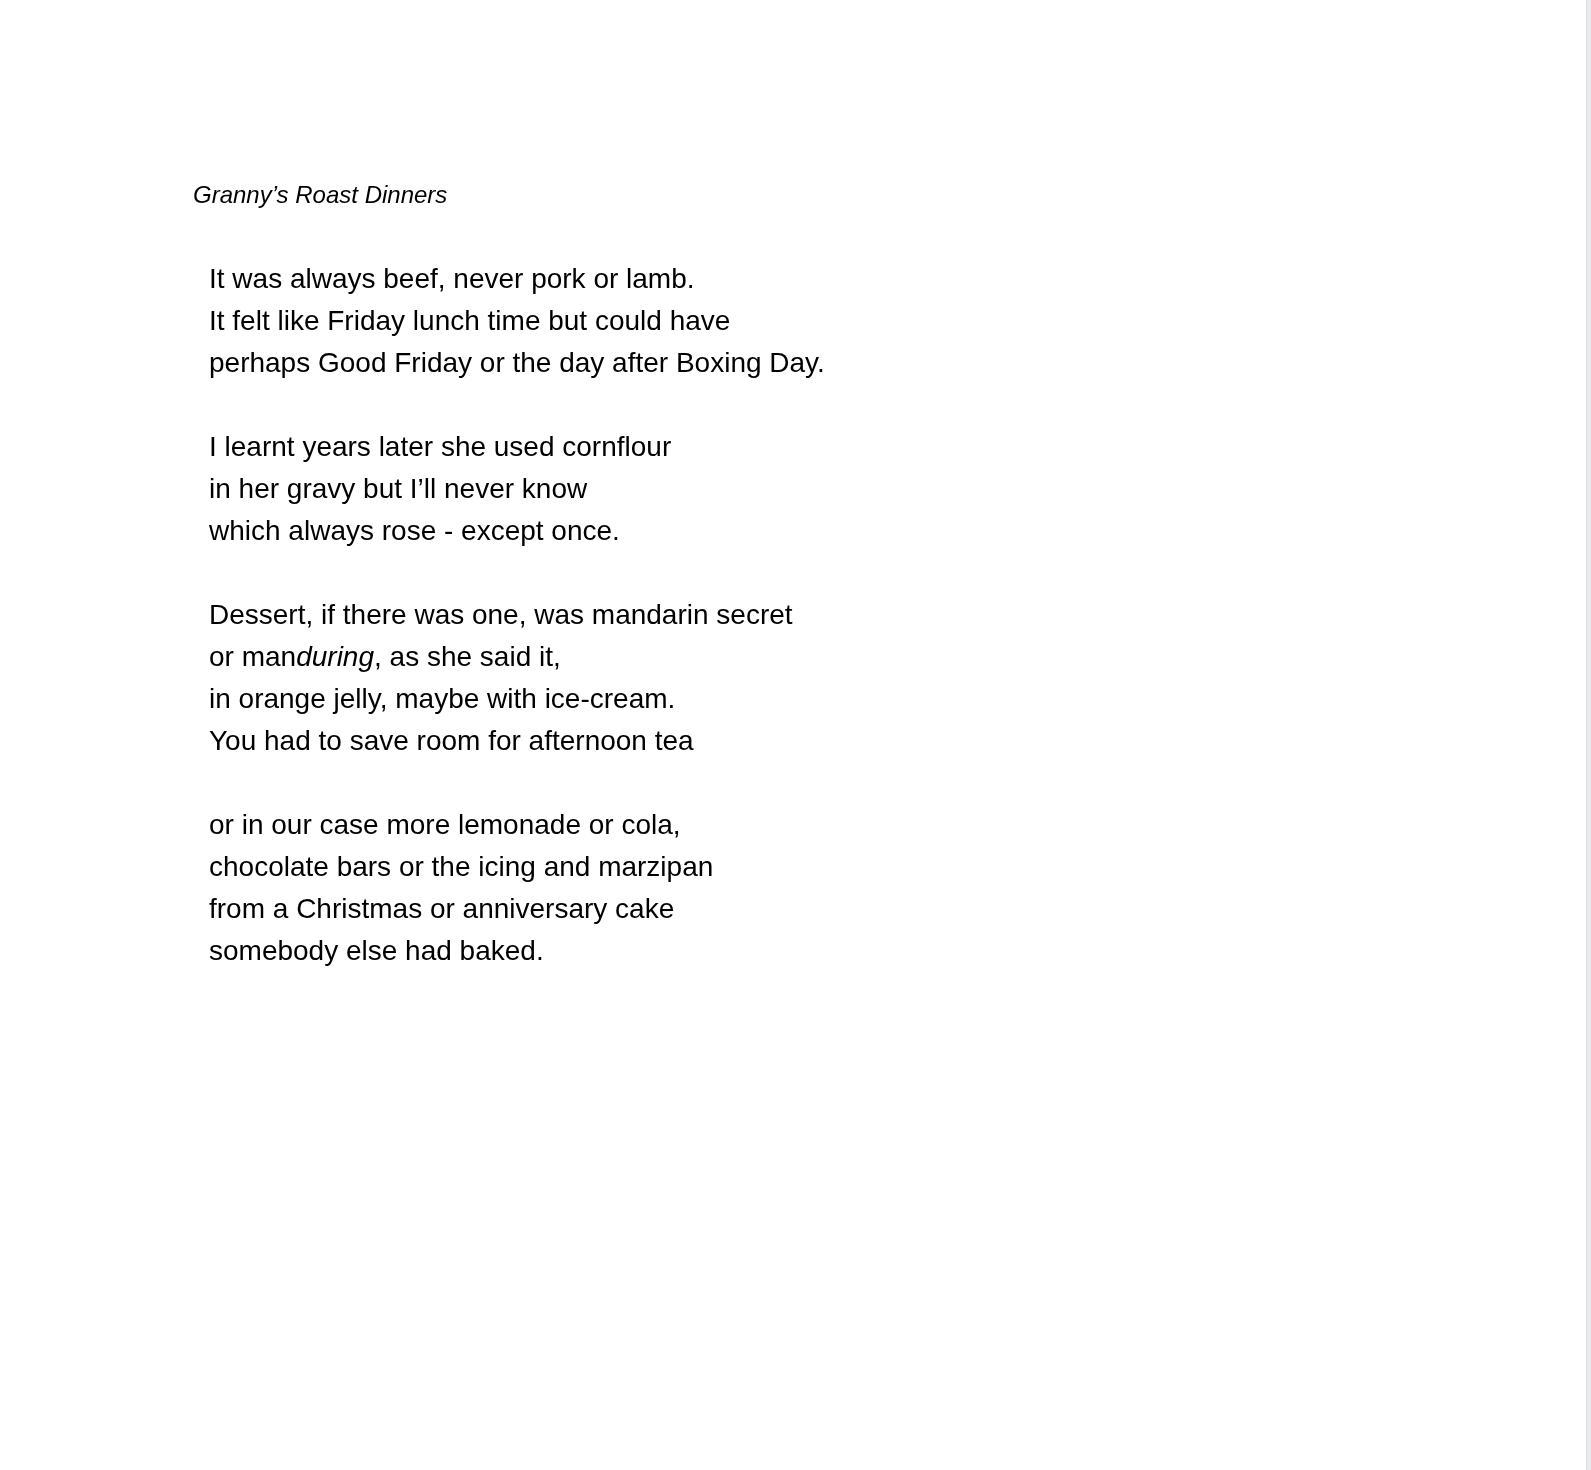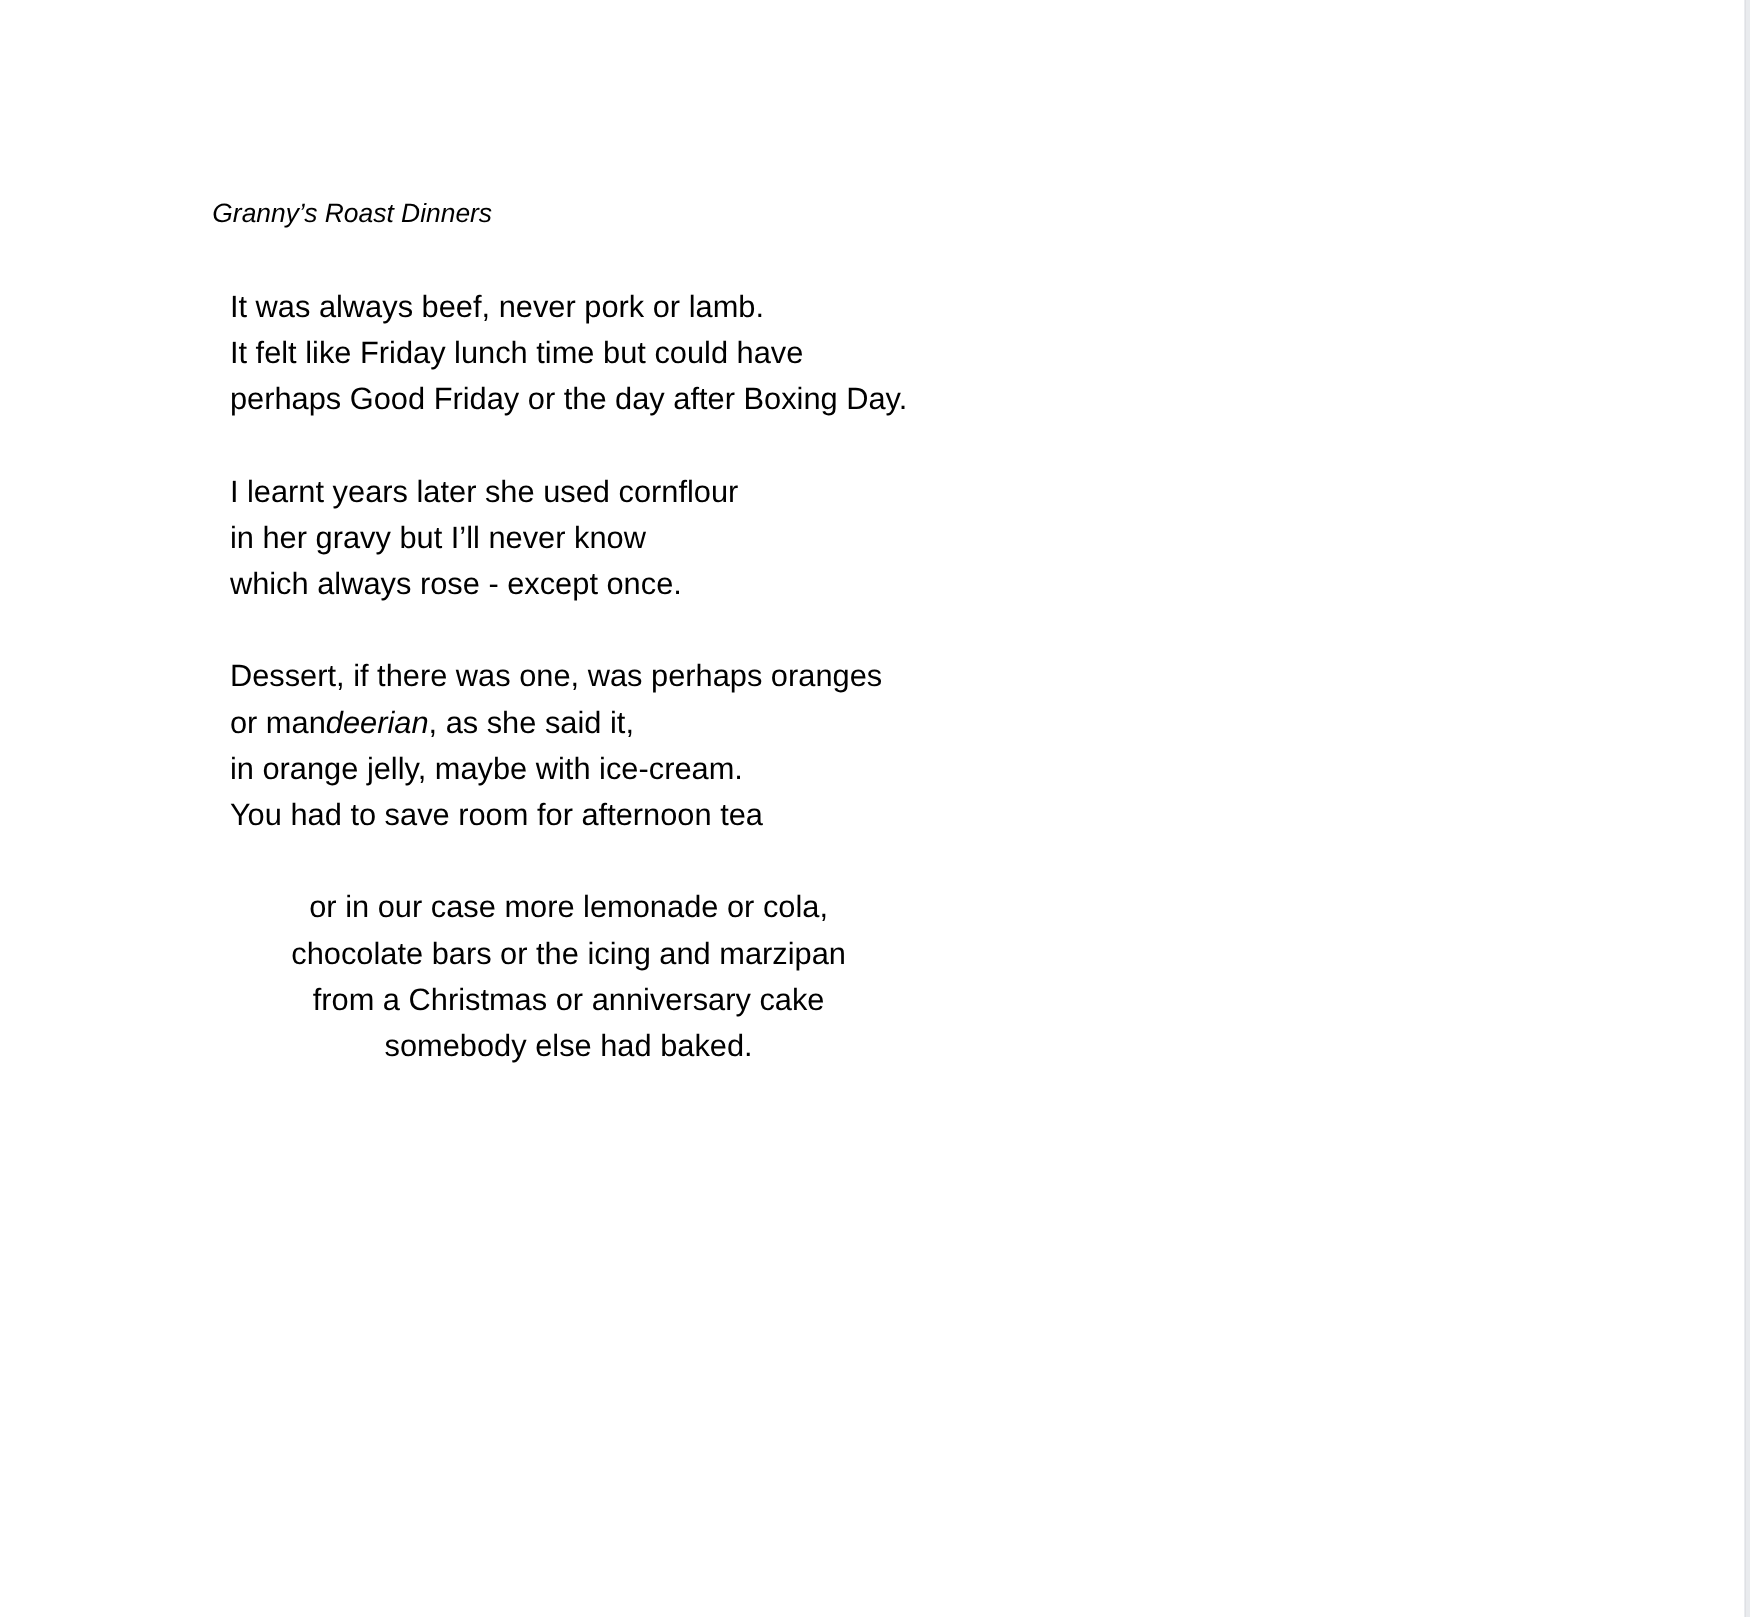--- a/index.html
+++ b/index.html
@@ -33,21 +33,20 @@
     font-weight: normal;
     font-size: 24px;
     line-height: 42px;
     margin: 0 0 42px 0;
   }
   .stanza {
     margin: 0 0 42px 16px;
   }
   .stanza:last-child {
     margin-bottom: 0;
-    text-align: center;
   }
   .line {
     display: block;
     white-space: pre;
   }
   .italic-word {
     font-style: italic;
   }
   .scrollbar-track {
     position: absolute;
@@ -73,22 +72,22 @@
       <span class="line">perhaps Good Friday or the day after Boxing Day.</span>
     </p>
 
     <p class="stanza">
       <span class="line">I learnt years later she used cornflour</span>
       <span class="line">in her gravy but I’ll never know</span>
       <span class="line">which always rose - except once.</span>
     </p>
 
     <p class="stanza">
-      <span class="line">Dessert, if there was one, was perhaps oranges</span>
-      <span class="line"><span>or man</span><span class="italic-word">deerian</span><span>, as she said it,</span></span>
+      <span class="line">Dessert, if there was one, was mandarin secret</span>
+      <span class="line"><span>or man</span><span class="italic-word">during</span><span>, as she said it,</span></span>
       <span class="line">in orange jelly, maybe with ice-cream.</span>
       <span class="line">You had to save room for afternoon tea</span>
     </p>
 
     <p class="stanza">
       <span class="line">or in our case more lemonade or cola,</span>
       <span class="line">chocolate bars or the icing and marzipan</span>
       <span class="line">from a Christmas or anniversary cake</span>
       <span class="line">somebody else had baked.</span>
     </p>

